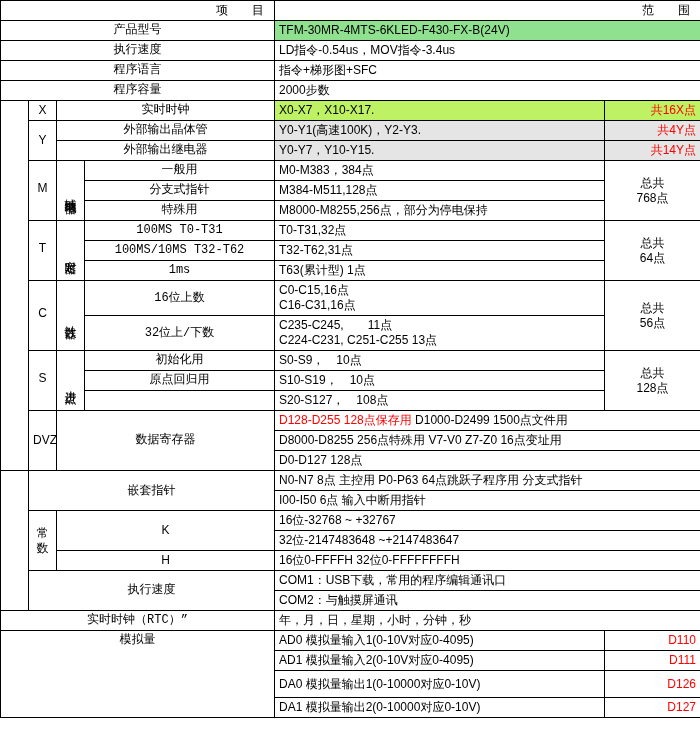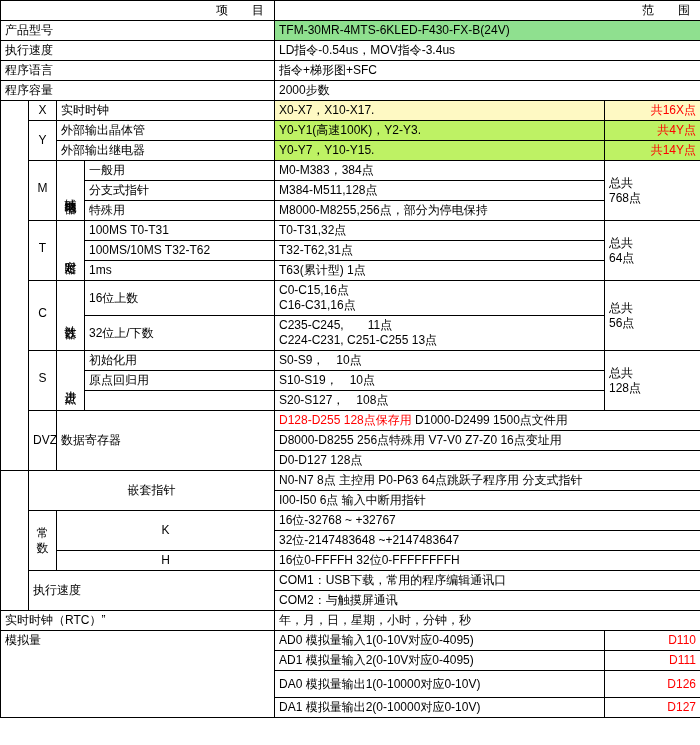--- a/index.html
+++ b/index.html
@@ -28,40 +28,40 @@
     line-height: 1.25;
     overflow: hidden;
   }
   .hdr {
     text-align: right;
     font-size: 17px;
     font-weight: normal;
     letter-spacing: 6px;
     padding: 6px 0;
   }
-  .c-label { text-align: left; }
+  .c-label { text-align: center; font-family: Liberation Mono, monospace; }
   .c-mid { text-align: center; }
   .green { background: #8fe08f; }
-  .orange { background: #fef9c3; }
-  .yellow { background: #bef264; }
+  .orange { background: #bef264; }
+  .yellow { background: #e5e5e5; }
   .red { color: #ff0000; text-align: right; }
   .narrow-v {
     text-align: center;
     width: 16px;
     padding: 0;
   }
   .vtext {
     writing-mode: vertical-rl;
     text-orientation: upright;
     letter-spacing: 1px;
     display: inline-block;
     line-height: 1;
   }
   .nowrap { white-space: nowrap; }
-  .center-block { line-height: 1.45; }
+  .center-block { text-align: center; line-height: 1.45; }
   .pad-left { padding-left: 6px; margin-left: 12px; }
 </style>
 </head>
 <body>
 
 <table class="spec">
   <colgroup>
     <col style="width:28px">
     <col style="width:28px">
     <col style="width:28px">

